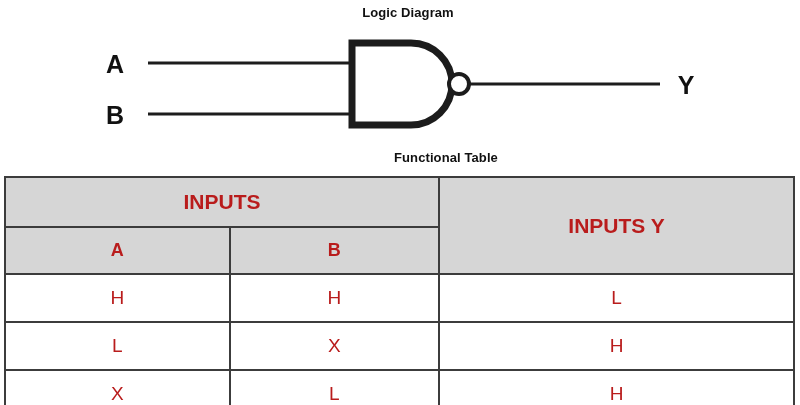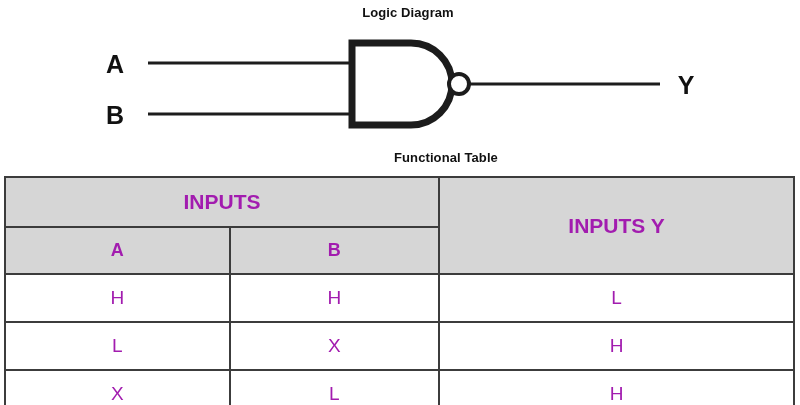--- a/index.html
+++ b/index.html
@@ -67,21 +67,21 @@
     height: 224px;
     border-collapse: collapse;
     table-layout: fixed;
     border: 2px solid #3c3c3c;
   }
   #functional-table td {
     border: 2px solid #3c3c3c;
     text-align: center;
     vertical-align: middle;
     padding: 12px;
-    color: #a21caf;
+    color: #b91c1c;
   }
   #functional-table .hdr {
     background: #d6d6d6;
     font-weight: bold;
     font-size: 21px;
   }
   #functional-table .hdr-sub {
     background: #d6d6d6;
     font-weight: bold;
     font-size: 18px;

